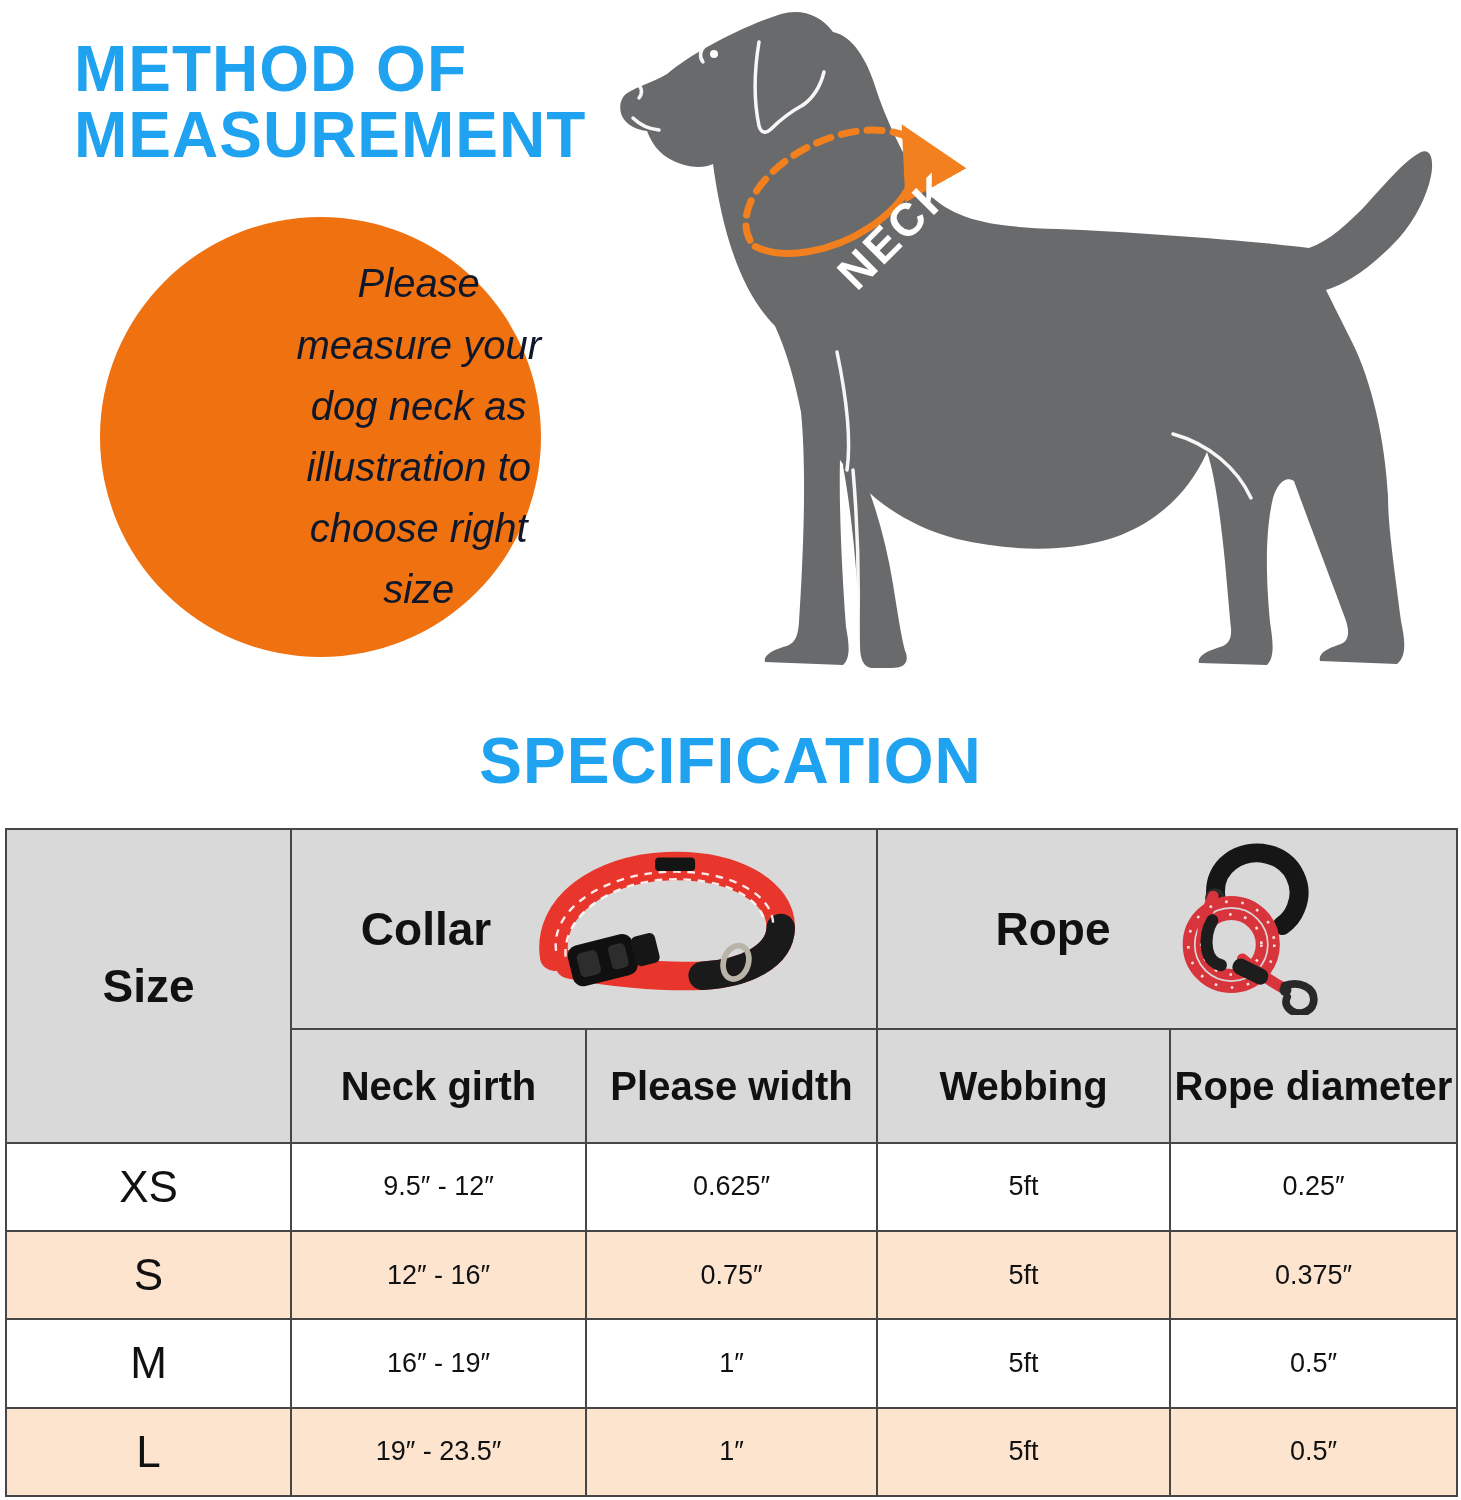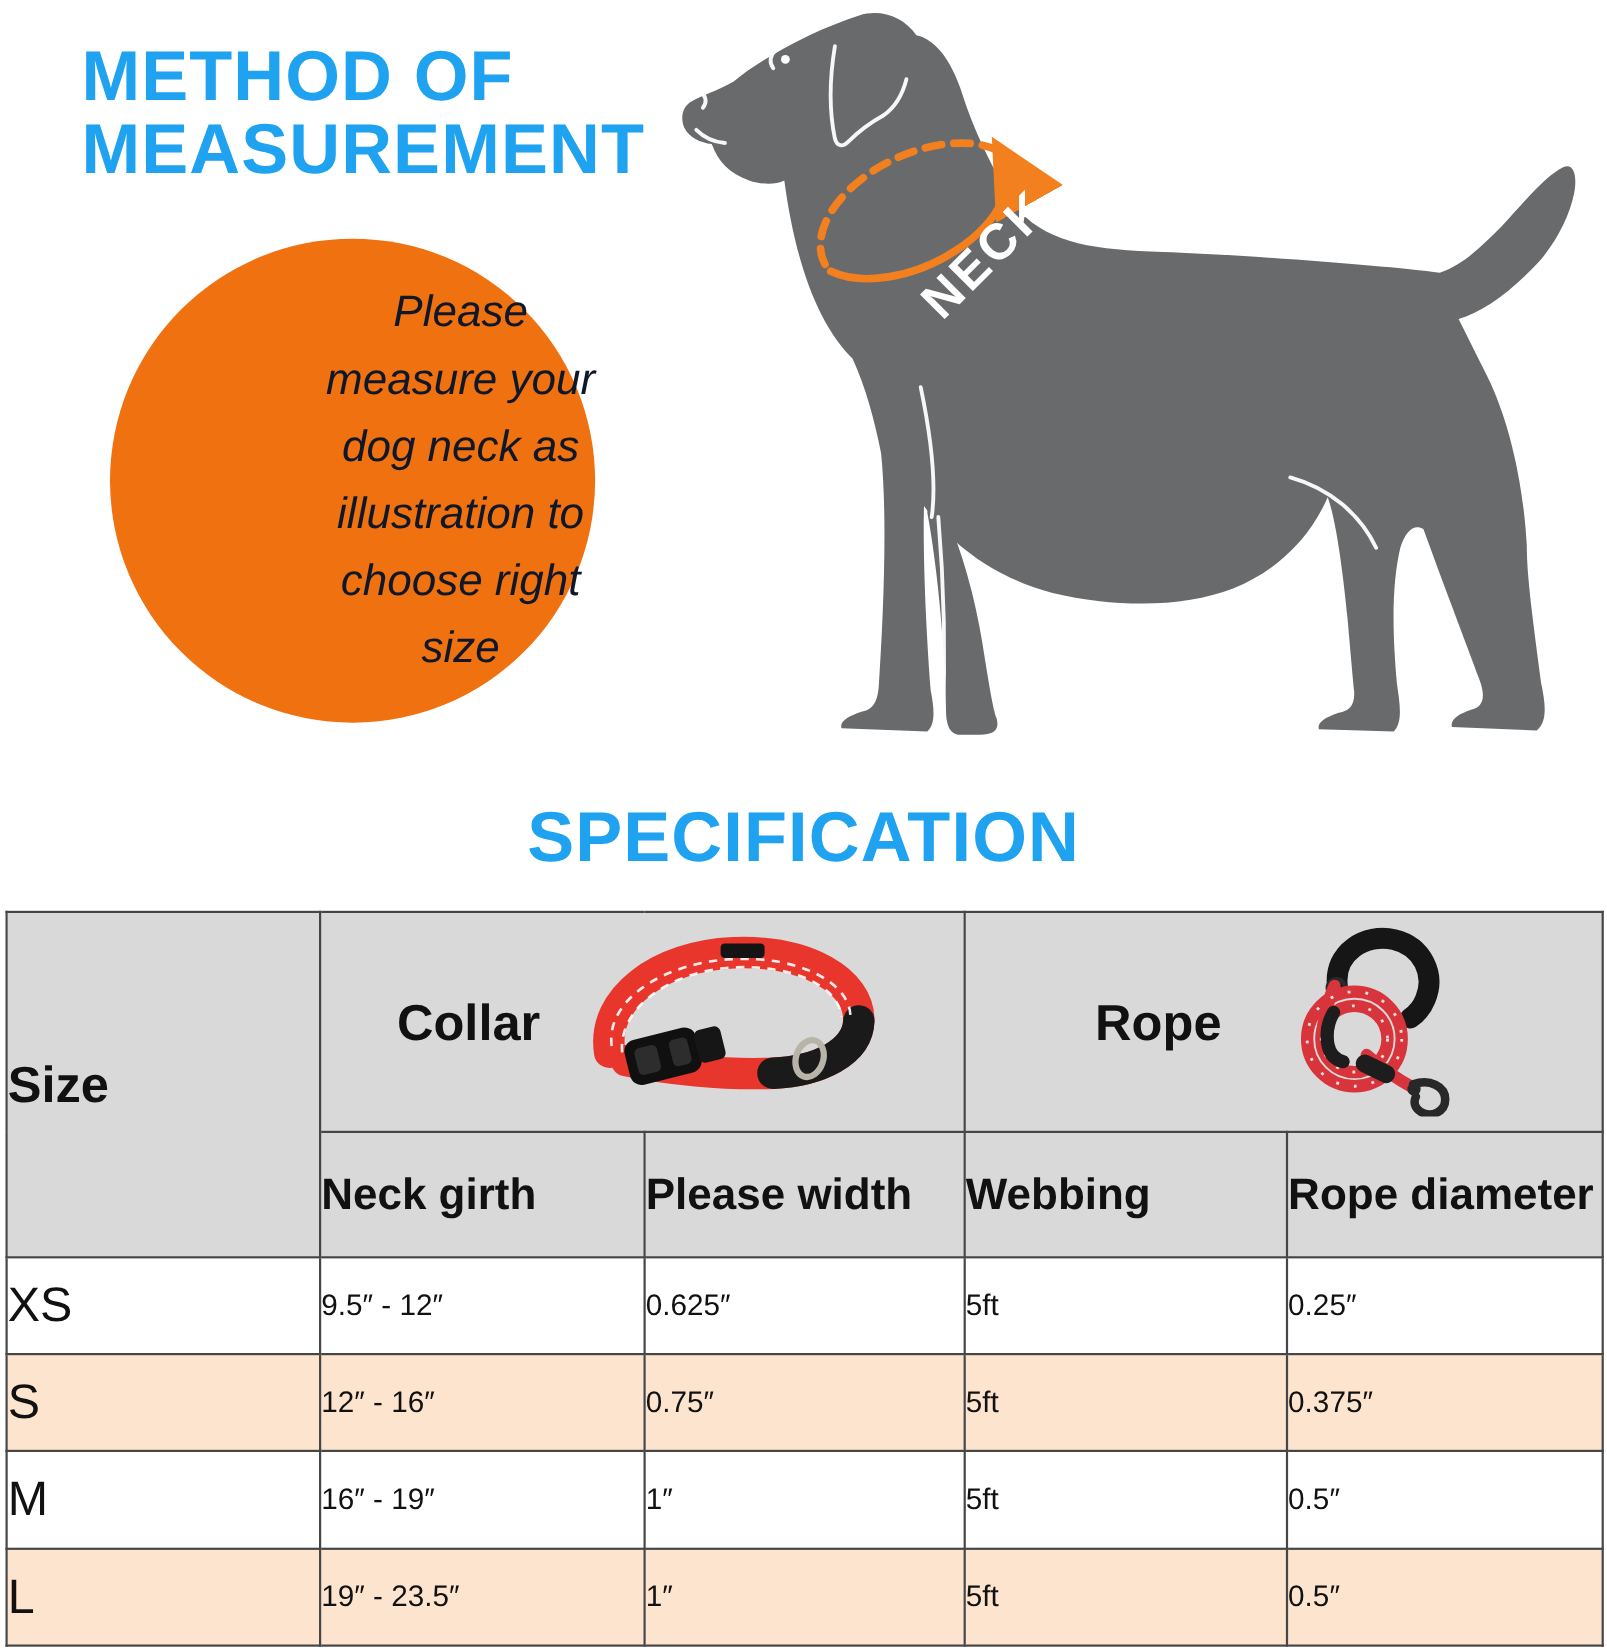--- a/index.html
+++ b/index.html
@@ -28,21 +28,21 @@
   .spec-title{
     position:absolute; left:0; top:704px; width:100%; text-align:center;
     font-size:64px; font-weight:bold; color:#1FA3F0; letter-spacing:1px;margin-top:20px;
   }
   
   .spec-table{
     position:absolute; left:5px; top:828px; width:1451px; height:669px;
     border-collapse:collapse; table-layout:fixed; color:#111;
   }
   .spec-table td{
-    border:2px solid #464646; text-align:left; vertical-align:middle;
+    border:2px solid #464646; text-align:center; vertical-align:middle;
     overflow:hidden;
   }
   .row-group{ height:177px; }
   .row-sub{ height:100px; }
   .row-data{ height:78px; }
   .hdr-bg{ background:#D9D9D9; }
   .row-peach td{ background:#FCE4CF; }
   .row-white td{ background:#FFFFFF; }
   .size-hd{ font-size:46px; font-weight:bold; }
   .group-cell .wrap{ display:flex; align-items:center; justify-content:center; gap:16px; }

